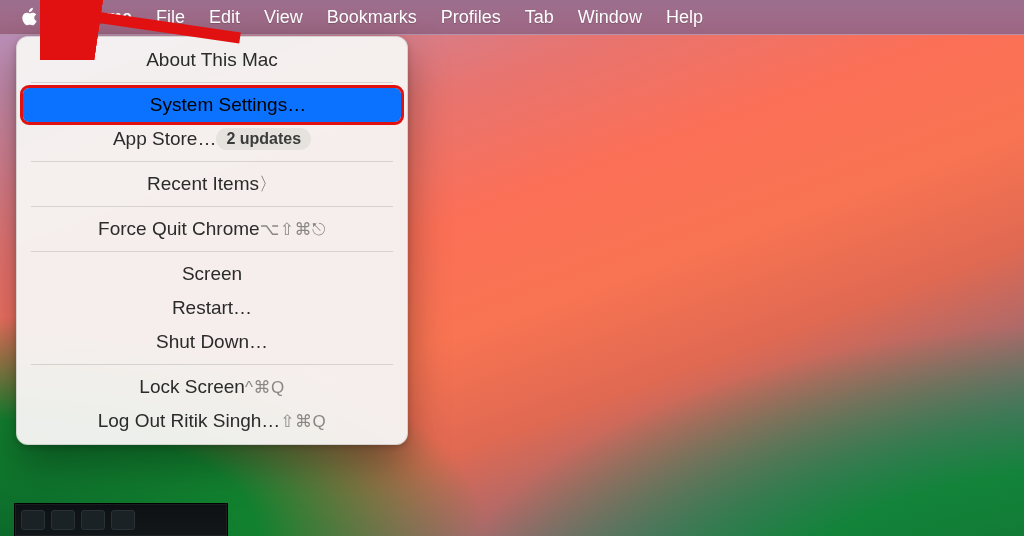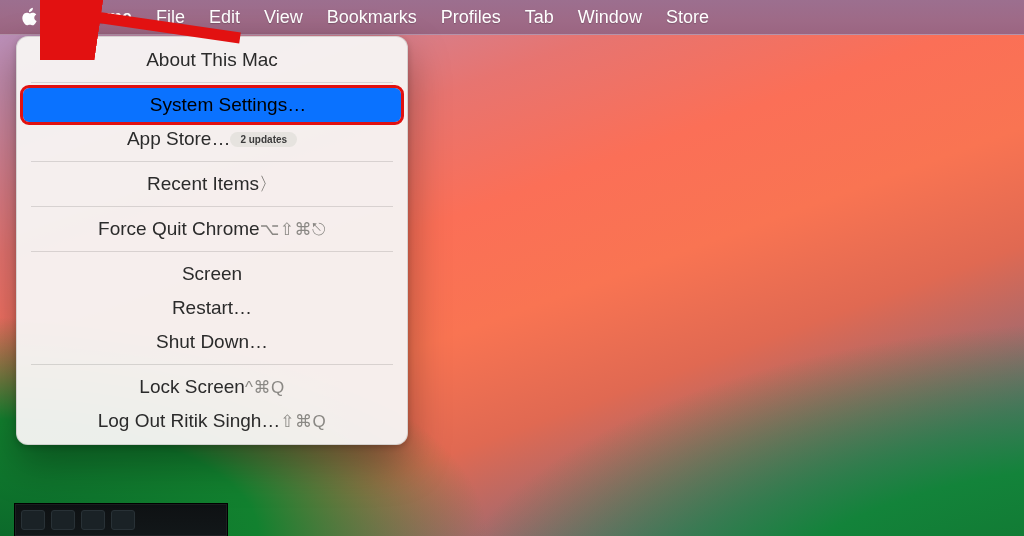--- a/index.html
+++ b/index.html
@@ -44,21 +44,21 @@
     -webkit-font-smoothing:antialiased;
   }
   .menu .row{
     display:flex;align-items:center;justify-content:center;
     height:34px;padding:0 14px;border-radius:6px;
     white-space:nowrap;
   }
   .menu .sep{height:1px;background:rgba(0,0,0,.12);margin:5px 8px;}
   .menu .row .aux{color:#8a8884;font-size:17px;letter-spacing:.5px;}
   .menu .badge{
-    background:#e6e3df;color:#3b3b3b;font-size:10px;font-weight:600;
+    background:#e6e3df;color:#3b3b3b;font-size:16px;font-weight:600;
     padding:2px 10px;border-radius:12px;
   }
   .menu .row.selected{
     background:#0a72ff;color:#000000;padding-left:46px;
   }
   .menu .row.highlight-box{
     outline:3px solid #e11111;outline-offset:0;
   }
   .menu .chev{color:#6f6d69;font-size:18px;}
   
@@ -83,21 +83,21 @@
       </svg>
   </div>
   <div class="item app">Chrome</div>
   <div class="item">File</div>
   <div class="item">Edit</div>
   <div class="item">View</div>
   <div class="item">Bookmarks</div>
   <div class="item">Profiles</div>
   <div class="item">Tab</div>
   <div class="item">Window</div>
-  <div class="item">Store</div>
+  <div class="item">Help</div>
 </div>
 
 <svg class="arrow" width="220" height="60">
   <defs>
     <marker id="ahead" markerWidth="18" markerHeight="16" refX="3" refY="8" orient="auto">
       <polygon points="0,0 18,8 0,16" fill="#e21111"></polygon>
     </marker>
   </defs>
   <line x1="200" y1="38" x2="28" y2="13" stroke="#e21111" stroke-width="11" marker-end="url(#ahead)"></line>
 </svg>

